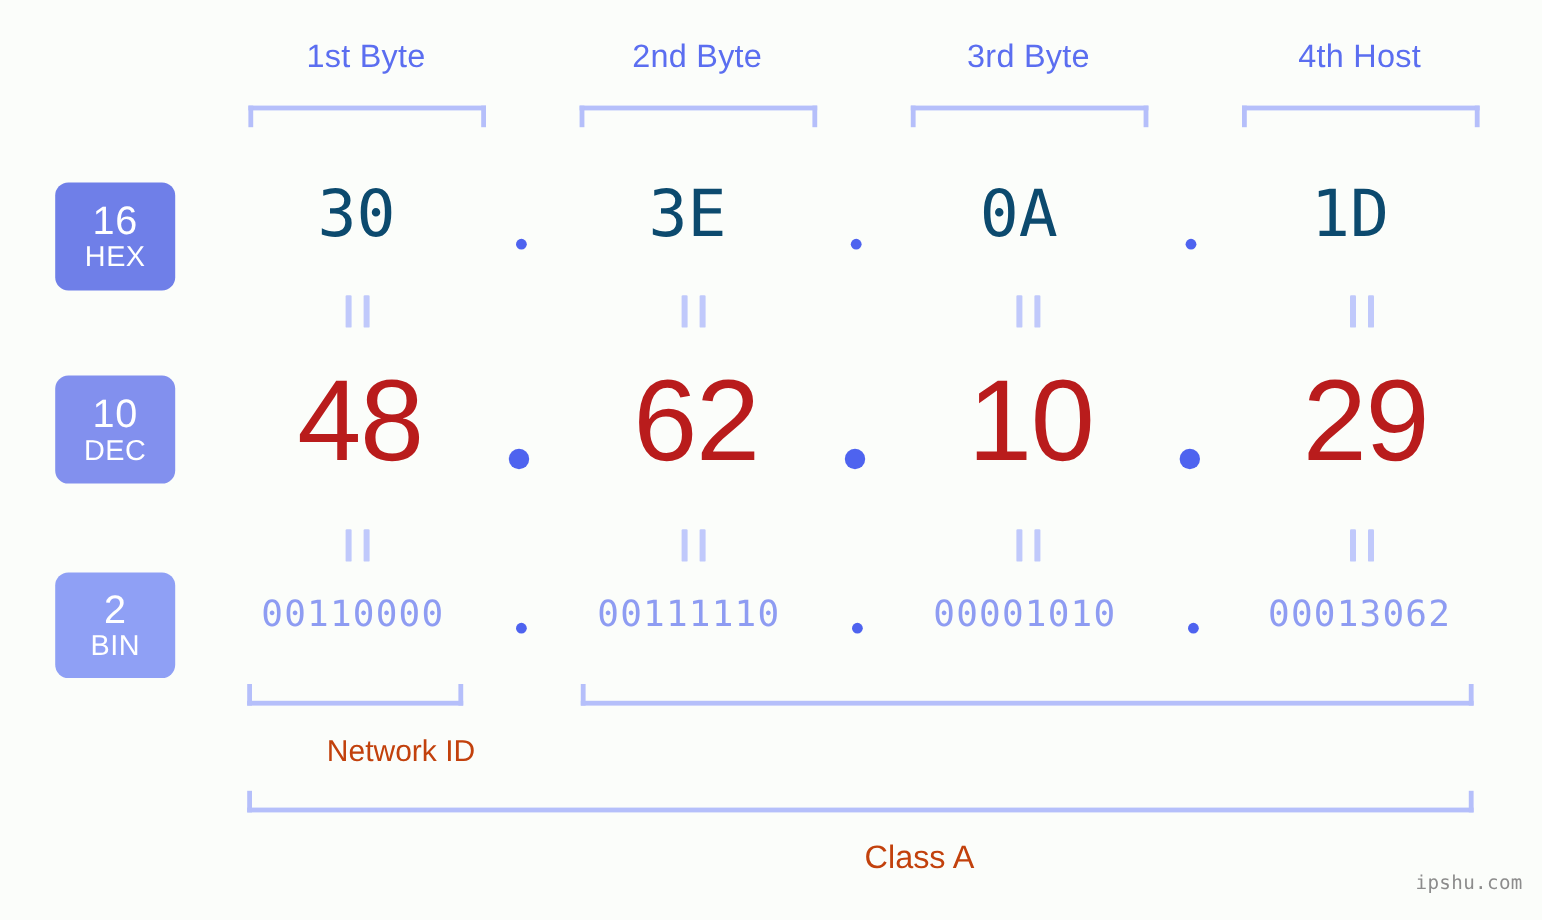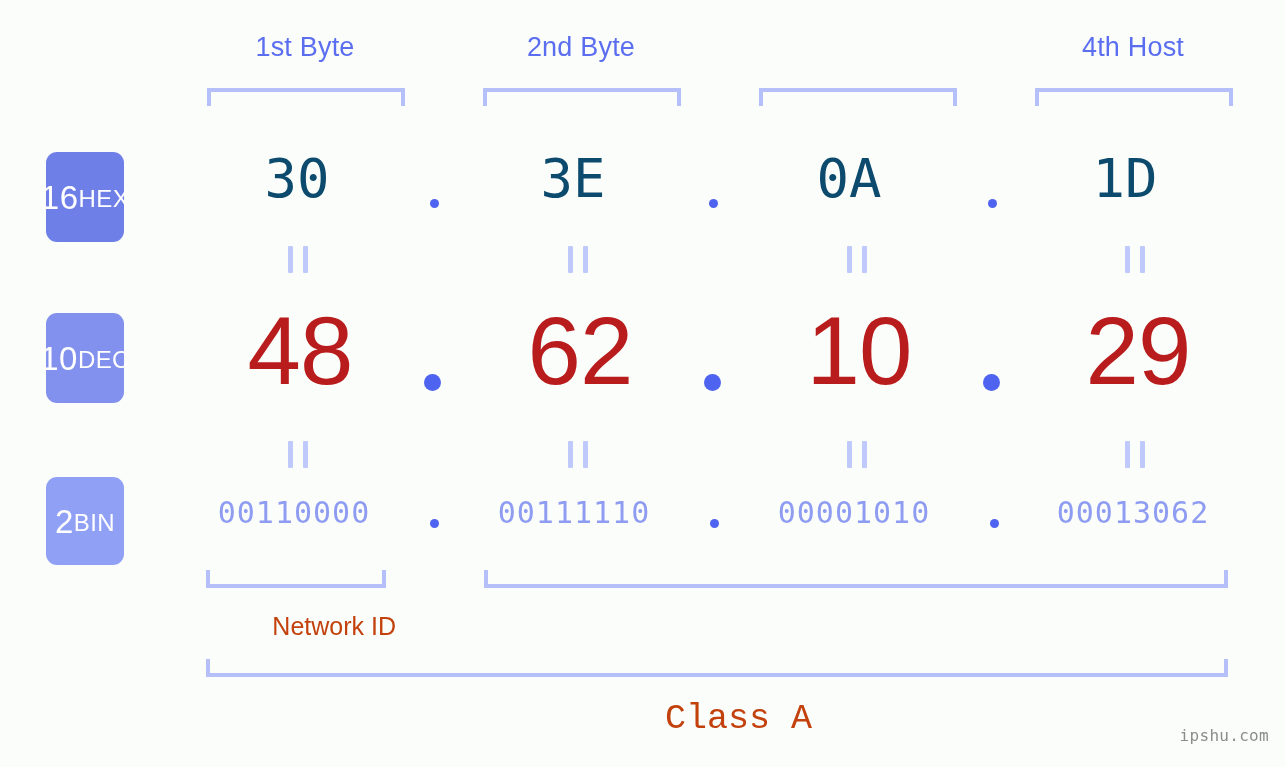--- a/index.html
+++ b/index.html
@@ -48,26 +48,27 @@
   }
   .bracket-up {             
     border-width: 0 4px 4px 4px;
     height: 18px;
   }
 
   
   .badge {
     position: absolute;
     left: 46px;
-    width: 78px;
+    width: 100px;
     border-radius: 11px;
     color: #ffffff;
     text-align: center;
     box-sizing: border-box;
     display: flex;
+    flex-direction: column;
     align-items: center;
     justify-content: center;
     line-height: 1;
   }
   .badge .num {
     font-size: 33px;
     font-weight: 400;
     letter-spacing: 0.5px;
   }
   .badge .abbr {
@@ -163,20 +164,21 @@
     letter-spacing: 0.3px;
   }
 </style>
 </head>
 <body>
 
 <div class="stage">
 
   <div class="byte-label" style="left:205px">1st Byte</div>
   <div class="byte-label" style="left:481px">2nd Byte</div>
+  <div class="byte-label" style="left:757px">3rd Byte</div>
   <div class="byte-label" style="left:1033px">4th Host</div>
 
   <div class="bracket bracket-down" style="left:207px;  top:88px; width:198px;"></div>
   <div class="bracket bracket-down" style="left:483px;  top:88px; width:198px;"></div>
   <div class="bracket bracket-down" style="left:759px;  top:88px; width:198px;"></div>
   <div class="bracket bracket-down" style="left:1035px; top:88px; width:198px;"></div>
 
   <div class="badge badge-hex">
     <span class="num">16</span>
     <span class="abbr">HEX</span>
@@ -252,17 +254,17 @@
     <div class="dot dot-bin" style="left:710px"></div>
     <div class="dot dot-bin" style="left:990px"></div>
   </div>
 
   <div class="bracket bracket-up" style="left:206px; top:570px; width:180px;"></div>
   <div class="bracket bracket-up" style="left:484px; top:570px; width:744px;"></div>
 
   <div class="section-label" style="left:196px; top:612px; width:200px;">Network ID</div>
 
   <div class="bracket bracket-up" style="left:206px; top:659px; width:1022px;"></div>
-  <div class="section-label" style="left:612px; top:699px; width:200px; font-size:35px;font-family:Liberation Mono, monospace;">Class A</div>
+  <div class="section-label" style="left:612px; top:699px; width:200px; font-size:27px;">Class A</div>
 
   <div class="watermark">ipshu.com</div>
 
 </div>
 
 </body></html>

